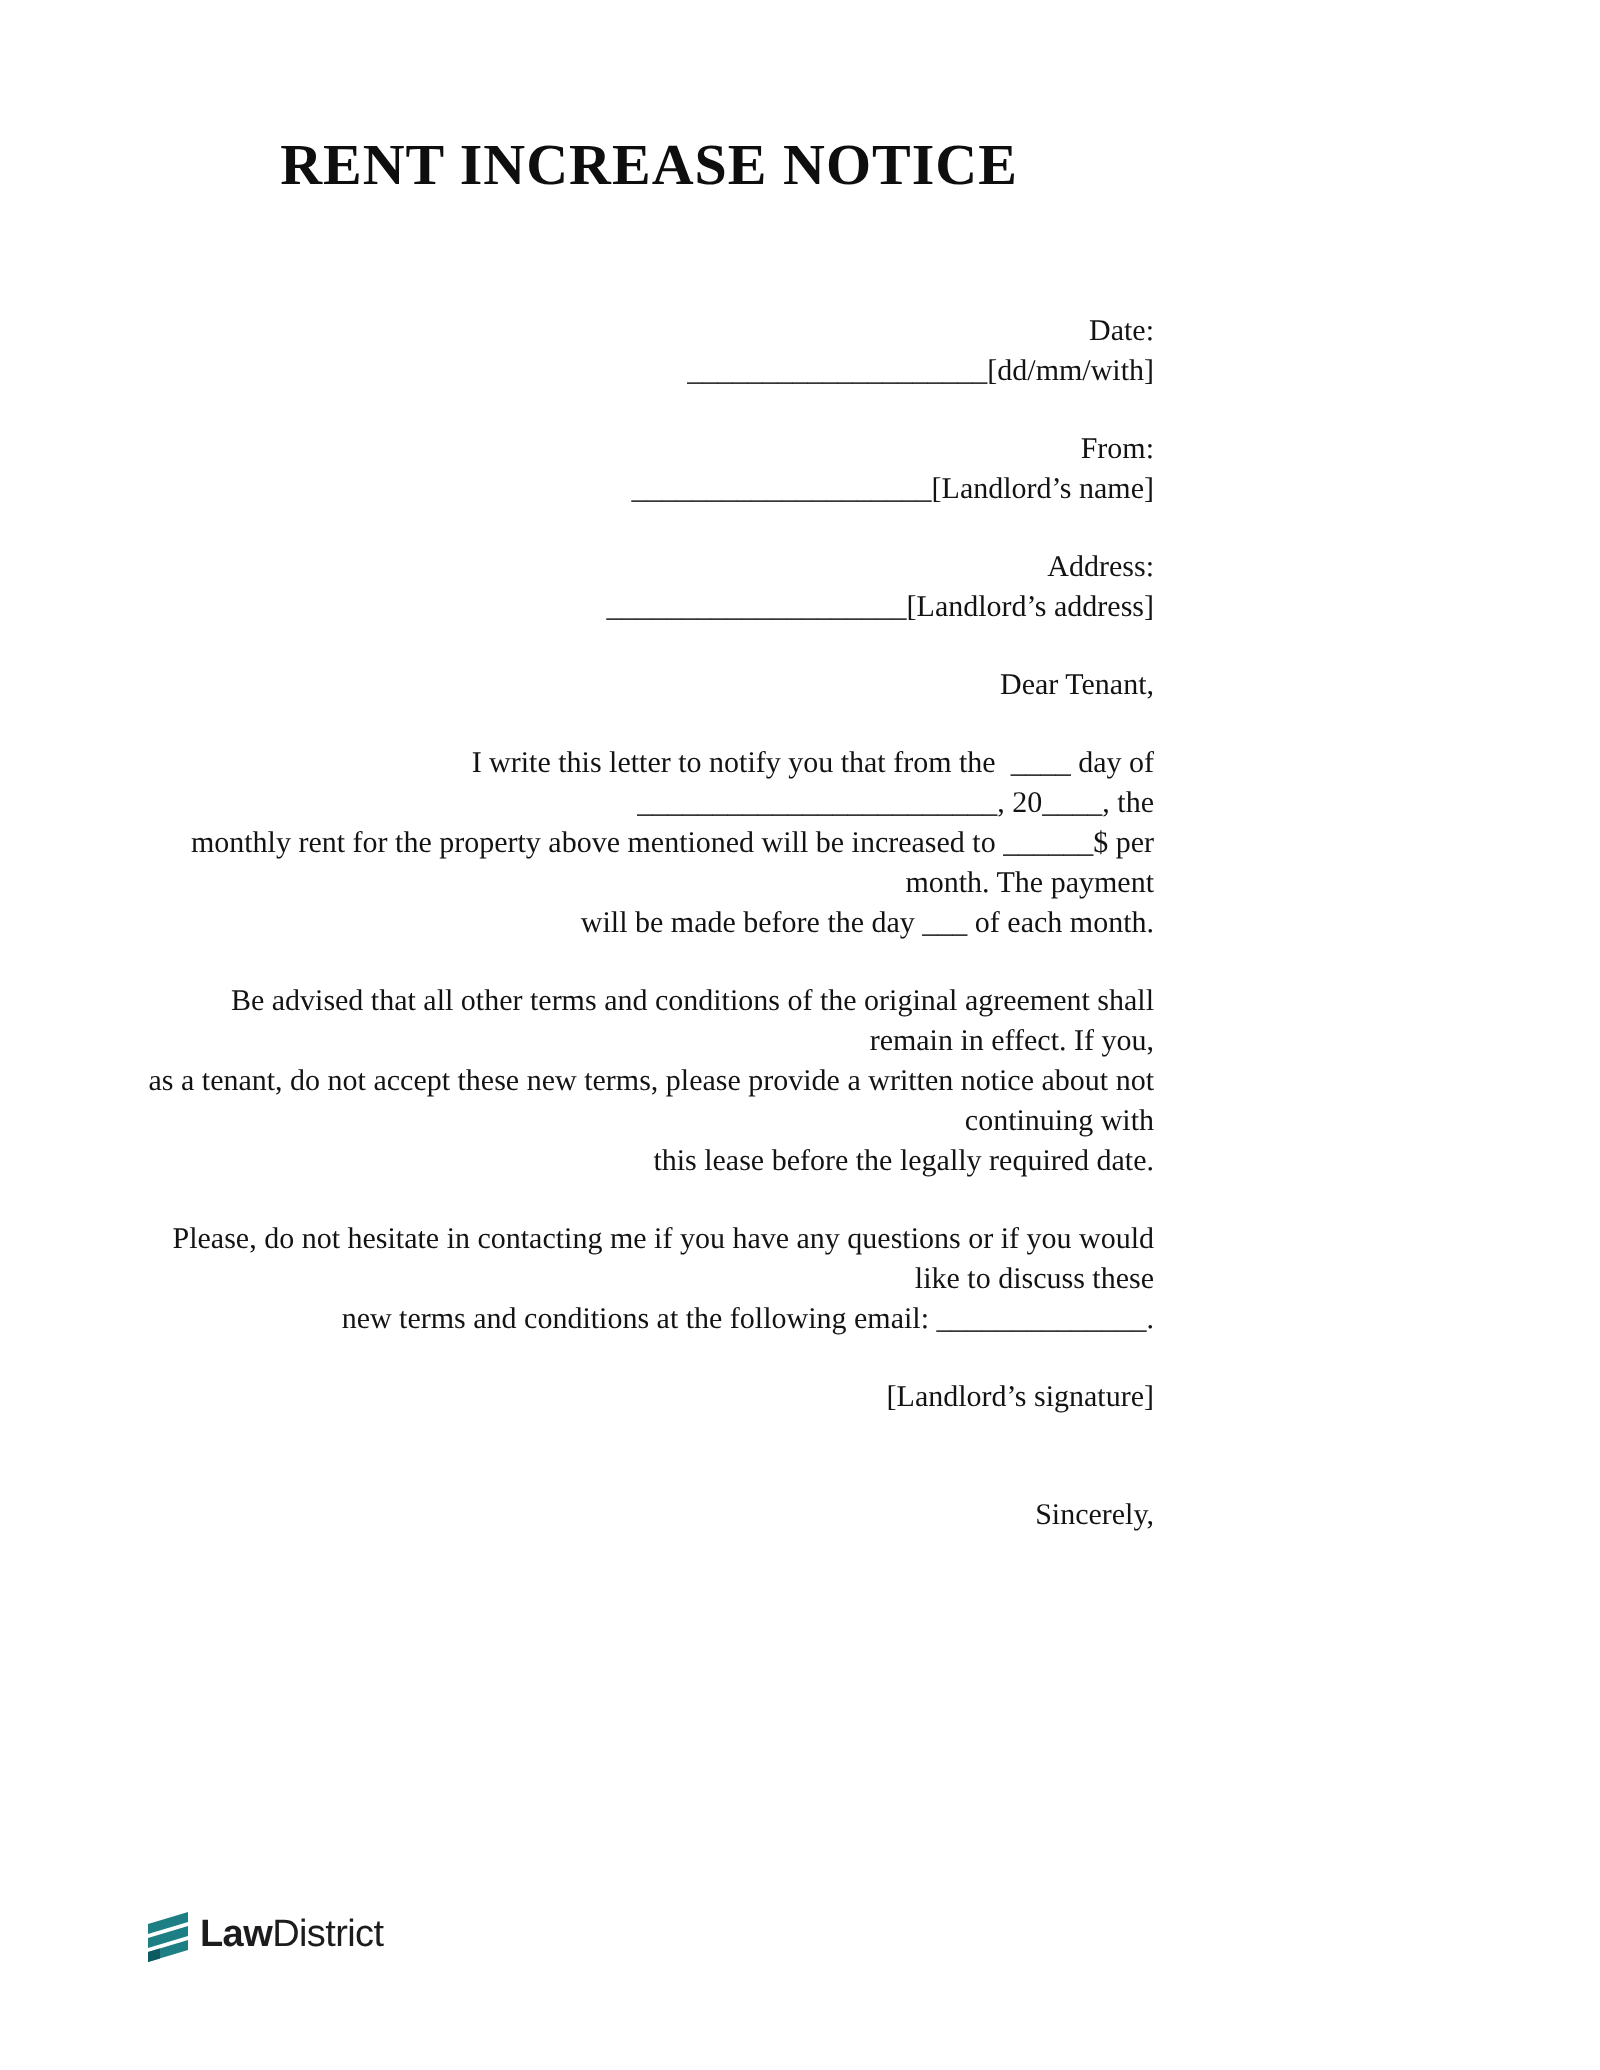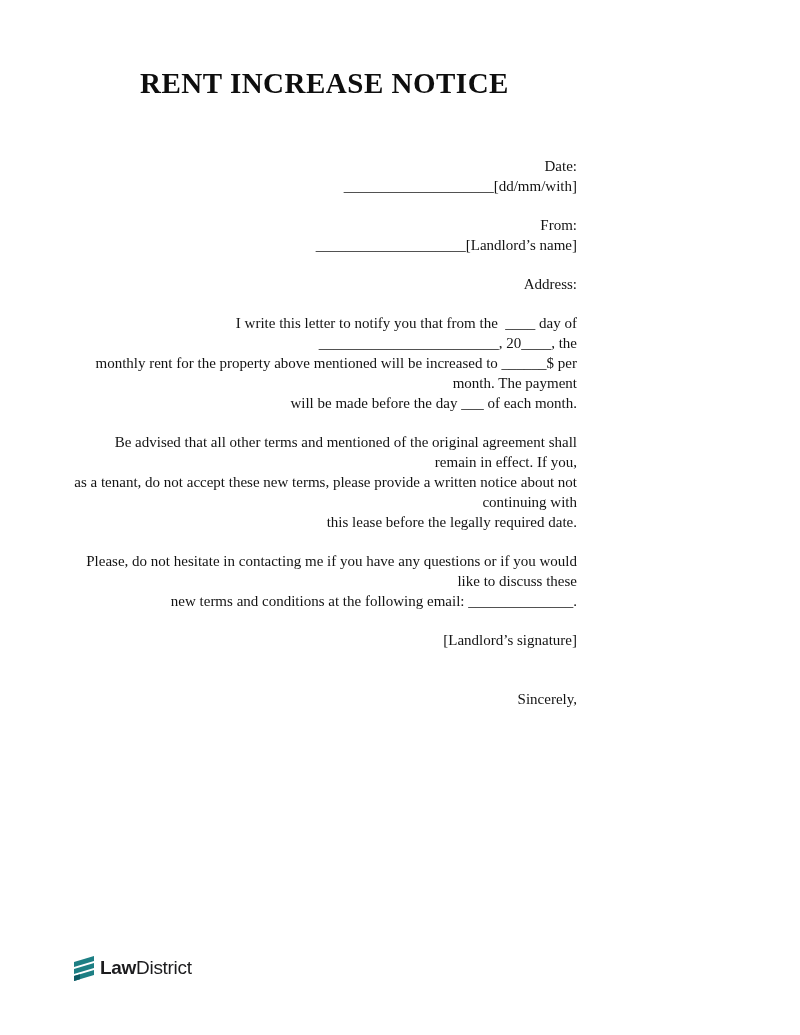--- a/index.html
+++ b/index.html
@@ -91,35 +91,37 @@
       <div class="field-line"><span>____________________</span><span>[dd/mm/with]</span></div>
     </div>
 
     <div class="field">
       <div class="field-label">From:</div>
       <div class="field-line"><span>____________________</span><span>[Landlord’s name]</span></div>
     </div>
 
     <div class="field">
       <div class="field-label">Address:</div>
+      <div class="field-line"><span>____________________</span><span>[Landlord’s address]</span></div>
     </div>
 
 
 
   </div>
 
+  <div class="single-line salutation">Dear Tenant,</div>
 
   <div class="para">
     <div class="text-line">I write this letter to notify you that from the  ____ day of ________________________, 20____, the</div>
     <div class="text-line">monthly rent for the property above mentioned will be increased to ______$ per month. The payment</div>
     <div class="text-line">will be made before the day ___ of each month.</div>
   </div>
 
   <div class="para">
-    <div class="text-line">Be advised that all other terms and mentioned of the original agreement shall remain in effect. If you,</div>
+    <div class="text-line">Be advised that all other terms and conditions of the original agreement shall remain in effect. If you,</div>
     <div class="text-line">as a tenant, do not accept these new terms, please provide a written notice about not continuing with</div>
     <div class="text-line">this lease before the legally required date.</div>
   </div>
 
   <div class="para">
     <div class="text-line">Please, do not hesitate in contacting me if you have any questions or if you would like to discuss these</div>
     <div class="text-line">new terms and conditions at the following email: ______________.</div>
   </div>
 
   <div class="single-line signature">[Landlord’s signature]</div>

